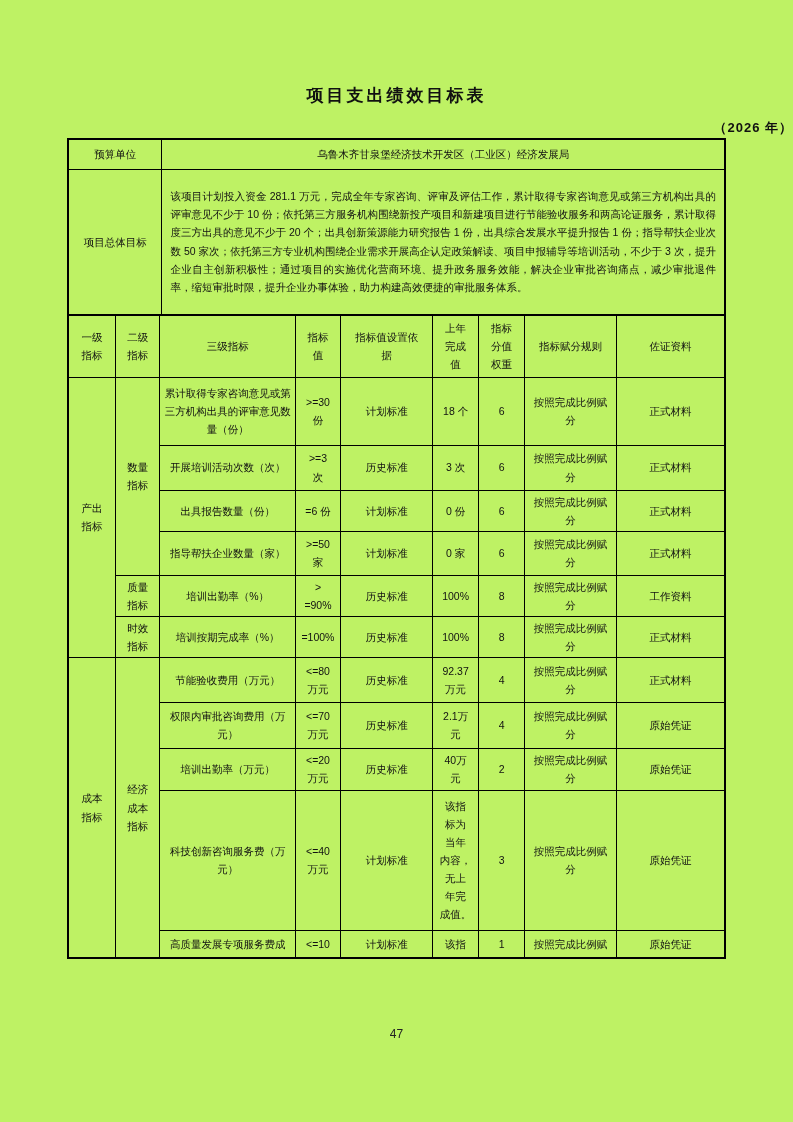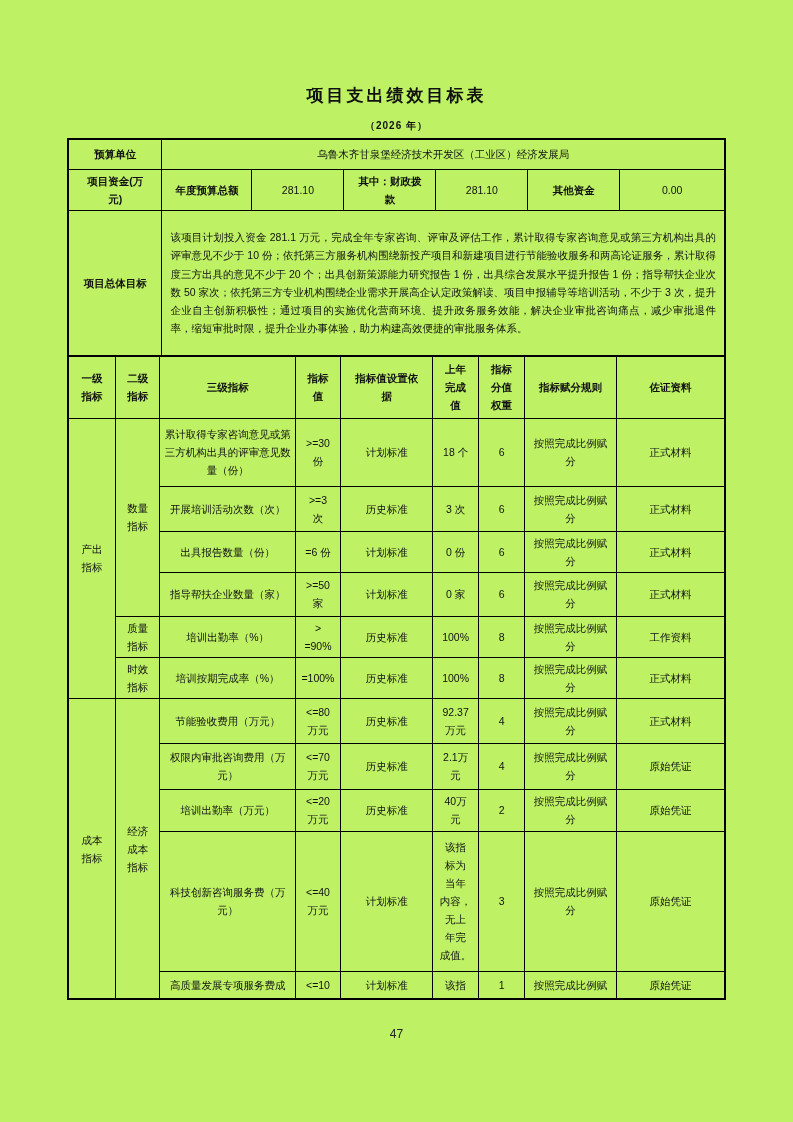--- a/index.html
+++ b/index.html
@@ -5,33 +5,33 @@
   html,body{margin:0;padding:0;background:#ffffff;}
   .sheet{
     position:relative;width:793px;height:1122px;background:#bef264;
     font-family:"Liberation Sans","DejaVu Sans",sans-serif;color:#111;overflow:hidden;
   }
   .doc-title{
     position:absolute;top:84px;left:0;right:0;text-align:center;
     font-size:17px;font-weight:700;letter-spacing:3px;
   }
   .doc-subtitle{
-    position:absolute;top:119px;left:0;right:0;text-align:center;
-    font-size:10px;font-weight:700;letter-spacing:1px;
+    position:absolute;top:119px;left:0;right:0;text-align:right;
+    font-size:13px;font-weight:700;letter-spacing:1px;
   }
   .tables{position:absolute;top:138px;left:67px;width:659px;}
   table{border-collapse:collapse;width:100%;table-layout:fixed;}
   .t{border:2px solid #000;}
   .ind{margin-top:-2px;}
   th,td{
     border:1.5px solid #000;text-align:center;vertical-align:middle;
     font-size:10.5px;line-height:1.72;padding:2px 4px;
     white-space:pre-line;font-weight:400;overflow:hidden;word-break:break-all;
   }
-  th{font-weight:700;}
+  th{font-weight:400;}
   td.goal-text{
     text-align:justify;white-space:normal;padding:14px 8px;line-height:18.3px;
     vertical-align:middle;word-break:break-all;
   }
   .rh30{height:30px}.rh36{height:36px}.rh146{height:146px}
   .rh62{height:62px}.rh68{height:68px}.rh45{height:45px}.rh40{height:40px}
   .rh44{height:44px}.rh38{height:38px}.rh46{height:46px}.rh42{height:42px}
   .rh140{height:140px}.rh28{height:28px}
   .page-number{
     position:absolute;top:1027px;left:0;right:0;text-align:center;
@@ -55,31 +55,20 @@
           <col style="width:14%">
         <col style="width:14%">
           <col style="width:14%">
           <col style="width:14%">
           <col style="width:16%">
       </colgroup>
       <tbody>
           <tr class="rh30">
         <th>预算单位</th>
         <td colspan="6">乌鲁木齐甘泉堡经济技术开发区（工业区）经济发展局</td>
-      </tr>
-      <tr class="rh36">
-        <th>项目资金(万
-元)</th>
-        <th>年度预算总额</th>
-        <td>281.10</td>
-        <th>其中：财政拨
-款</th>
-        <td>281.10</td>
-        <th>其他资金</th>
-        <td>0.00</td>
       </tr>
       <tr class="rh146">
         <th>项目总体目标</th>
         <td colspan="6" class="goal-text">该项目计划投入资金 281.1 万元，完成全年专家咨询、评审及评估工作，累计取得专家咨询意见或第三方机构出具的评审意见不少于 10 份；依托第三方服务机构围绕新投产项目和新建项目进行节能验收服务和两高论证服务，累计取得度三方出具的意见不少于 20 个；出具创新策源能力研究报告 1 份，出具综合发展水平提升报告 1 份；指导帮扶企业次数 50 家次；依托第三方专业机构围绕企业需求开展高企认定政策解读、项目申报辅导等培训活动，不少于 3 次，提升企业自主创新积极性；通过项目的实施优化营商环境、提升政务服务效能，解决企业审批咨询痛点，减少审批退件率，缩短审批时限，提升企业办事体验，助力构建高效便捷的审批服务体系。</td>
       </tr>
     </tbody>
       </table>
 
     <table class="t ind">
       <colgroup>

